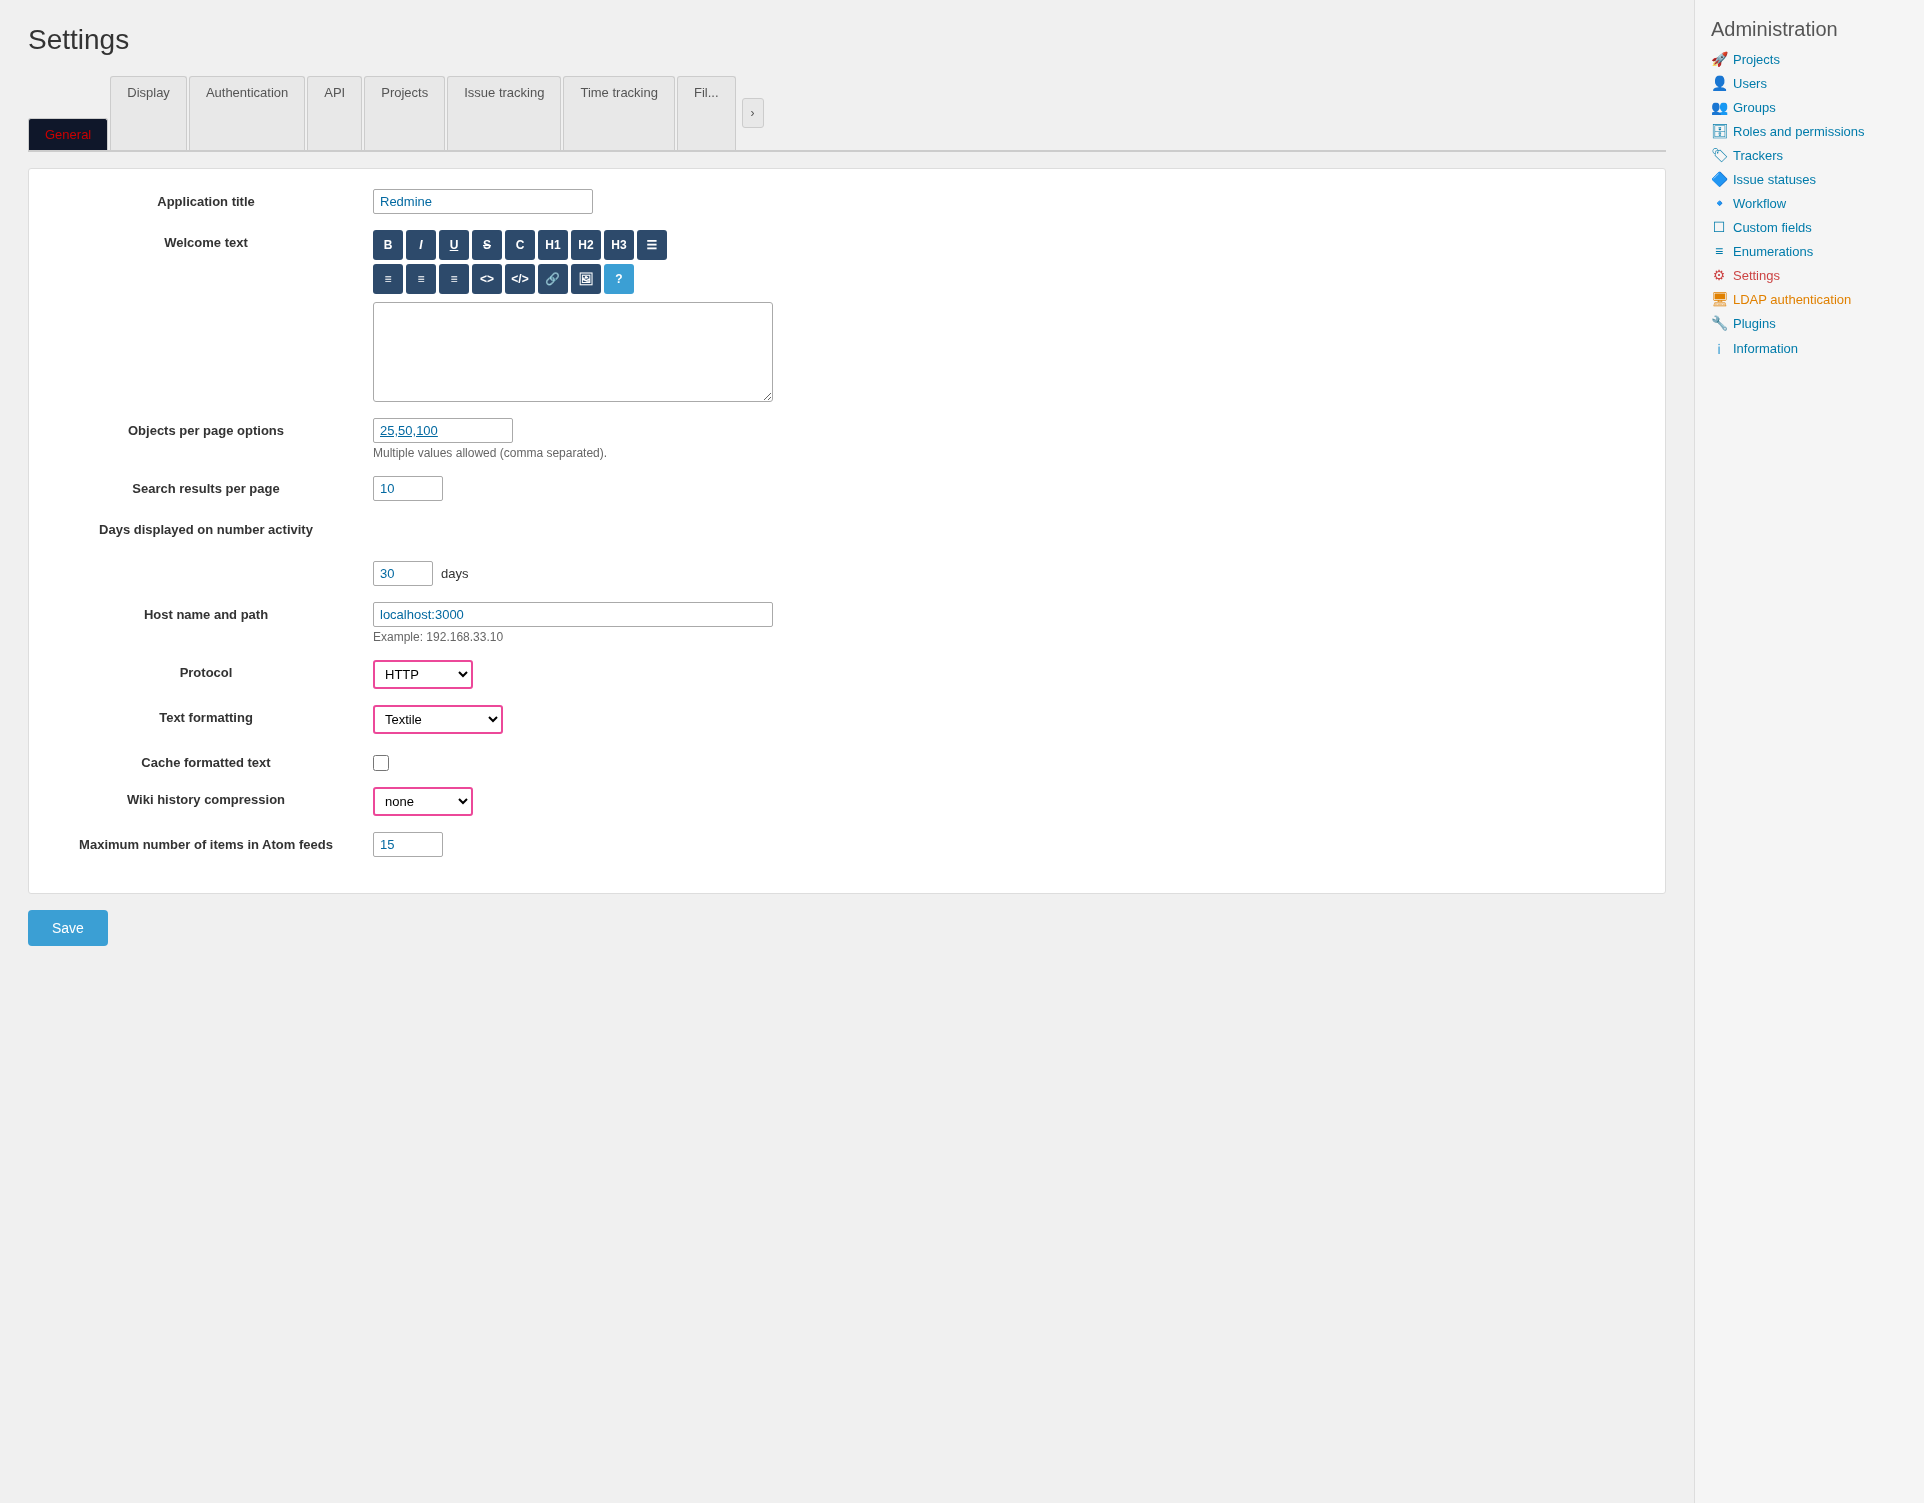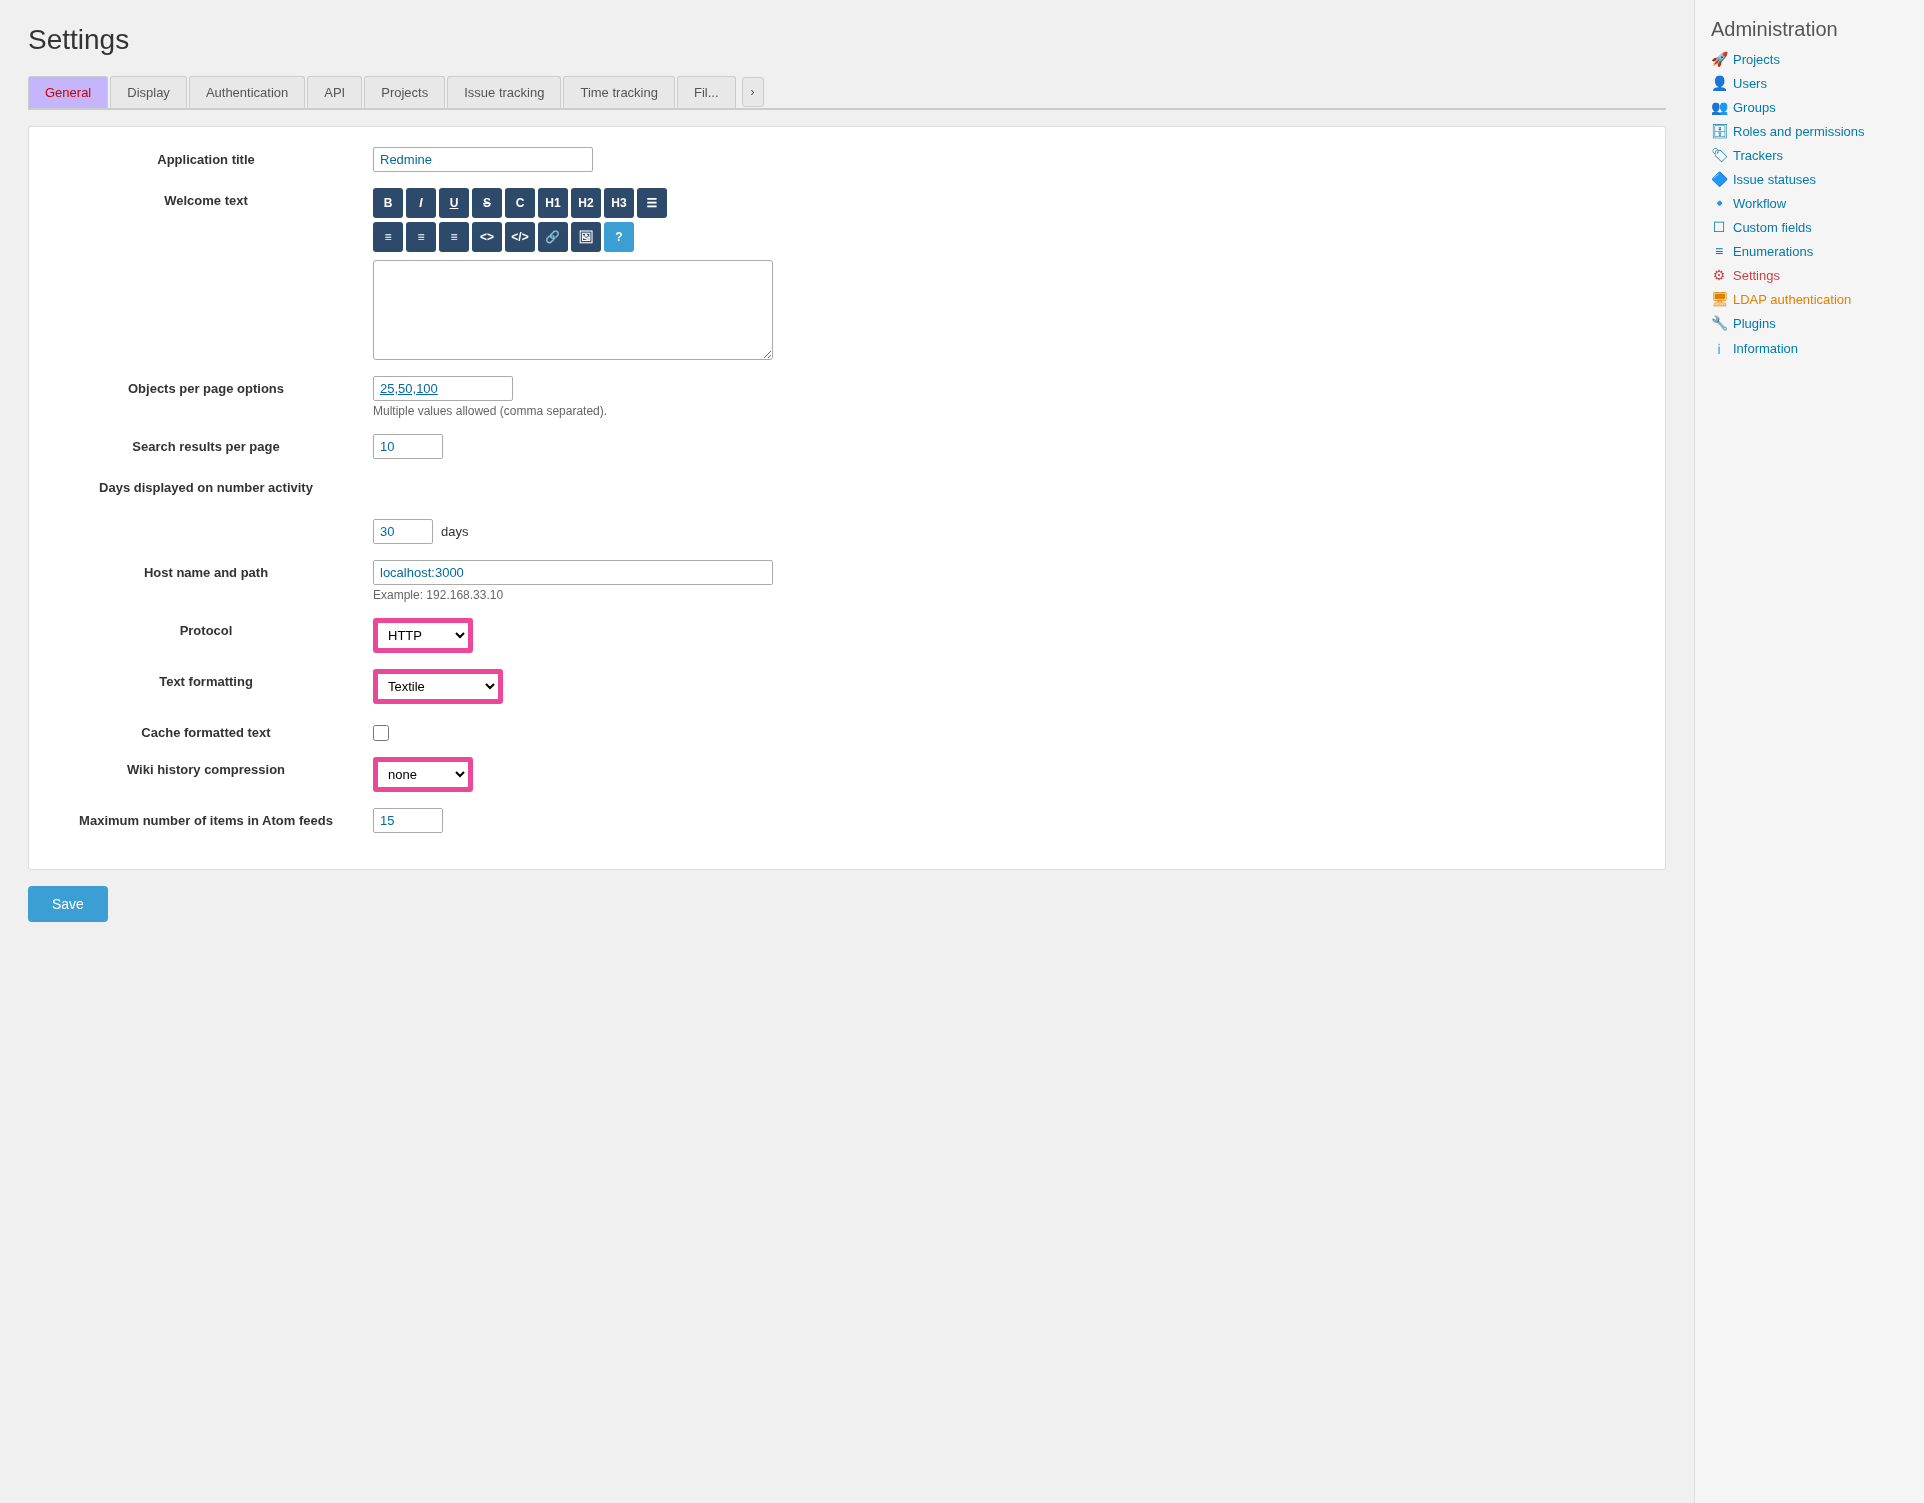--- a/index.html
+++ b/index.html
@@ -38,25 +38,26 @@
       border: 1px solid #ccc;
       border-bottom: none;
       background: #e8e8e8;
       color: #555;
       font-size: 13px;
       margin-right: 2px;
       border-radius: 3px 3px 0 0;
       white-space: nowrap;
     }
     .tab-item.active {
-      background: #c4b5fd;
+      background: #0f172a;
       color: #c00;
       border-bottom: 2px solid #fff;
       margin-bottom: -2px;
       font-weight: normal;
+      margin-top: 42px;
     }
     .tab-nav-btn {
       border: 1px solid #ccc;
       background: #e8e8e8;
       cursor: pointer;
       padding: 4px 8px;
       border-radius: 3px;
       margin-left: 4px;
       font-size: 12px;
       color: #555;
@@ -146,21 +147,21 @@
       height: 100px;
       border: 1px solid #aaa;
       border-radius: 3px;
       padding: 6px;
       resize: vertical;
       font-size: 13px;
       margin-top: 4px;
     }
     
     .styled-select {
-      border: 5px solid #ec4899;
+      border: 2px solid #ec4899;
       border-radius: 3px;
       padding: 4px 6px;
       font-size: 13px;
       background: #fff;
       cursor: pointer;
     }
     .protocol-select { width: 100px; }
     .text-format-select { width: 130px; }
     .wiki-compress-select { width: 100px; }
     

